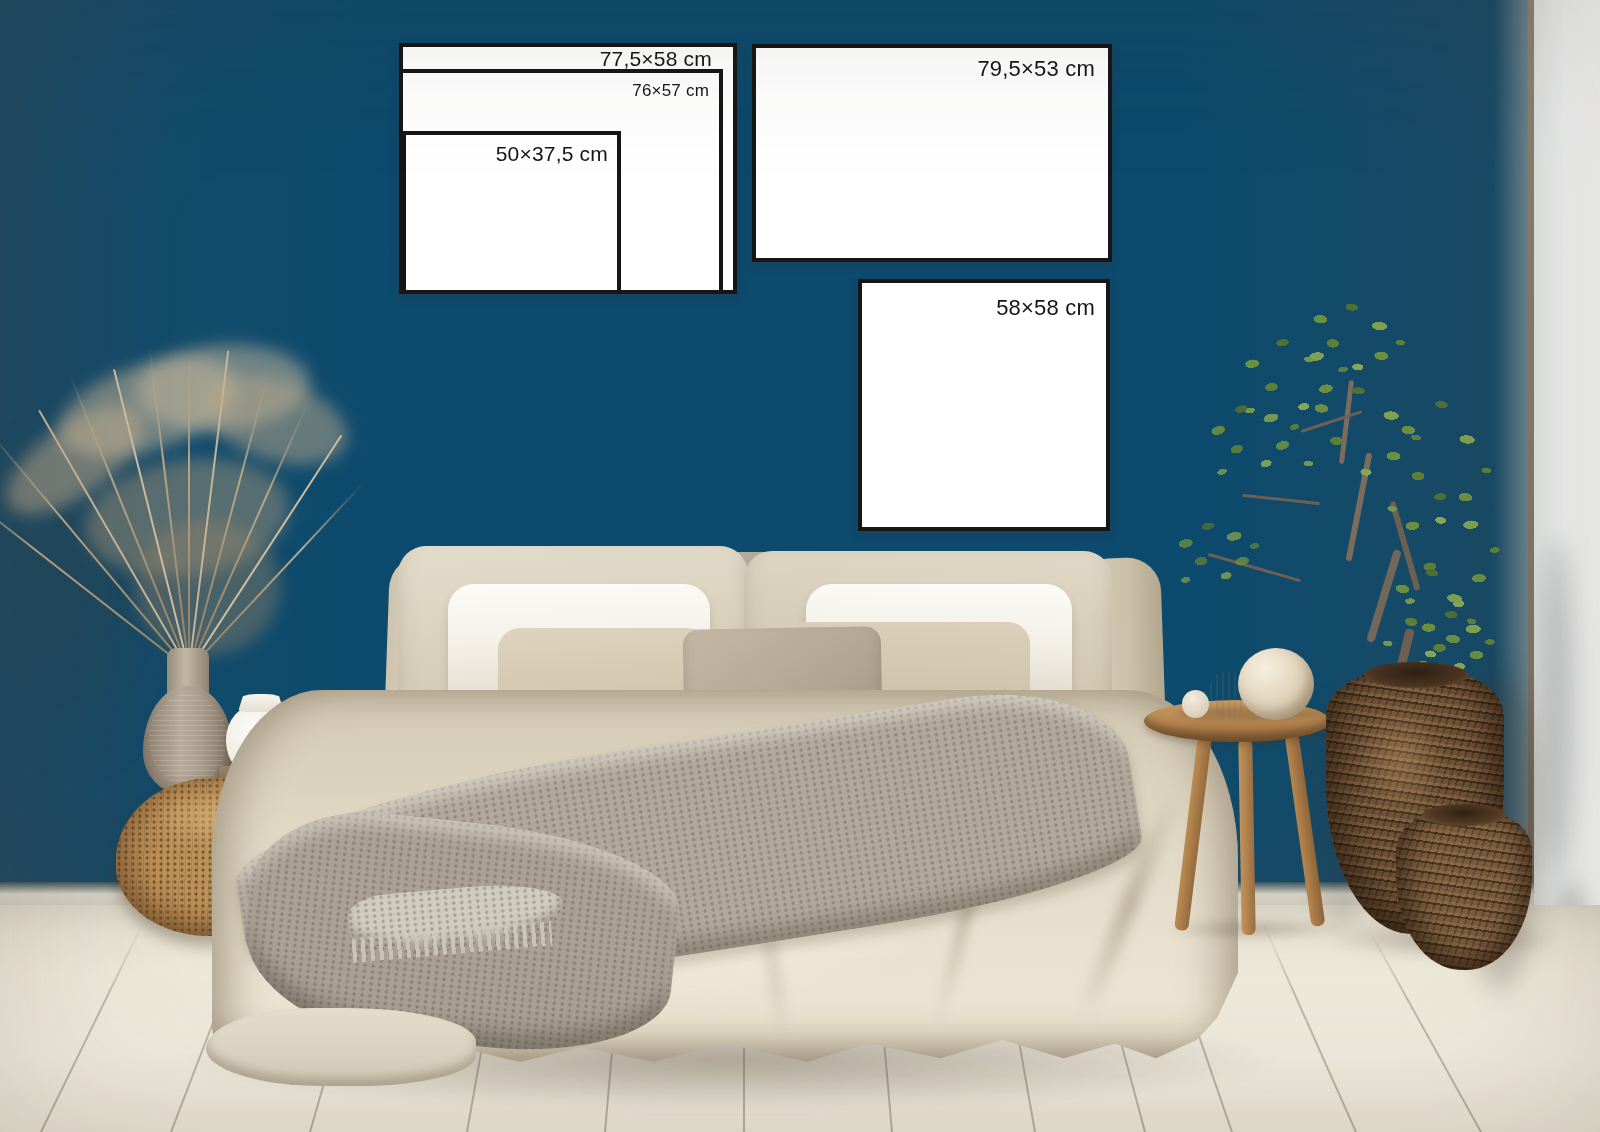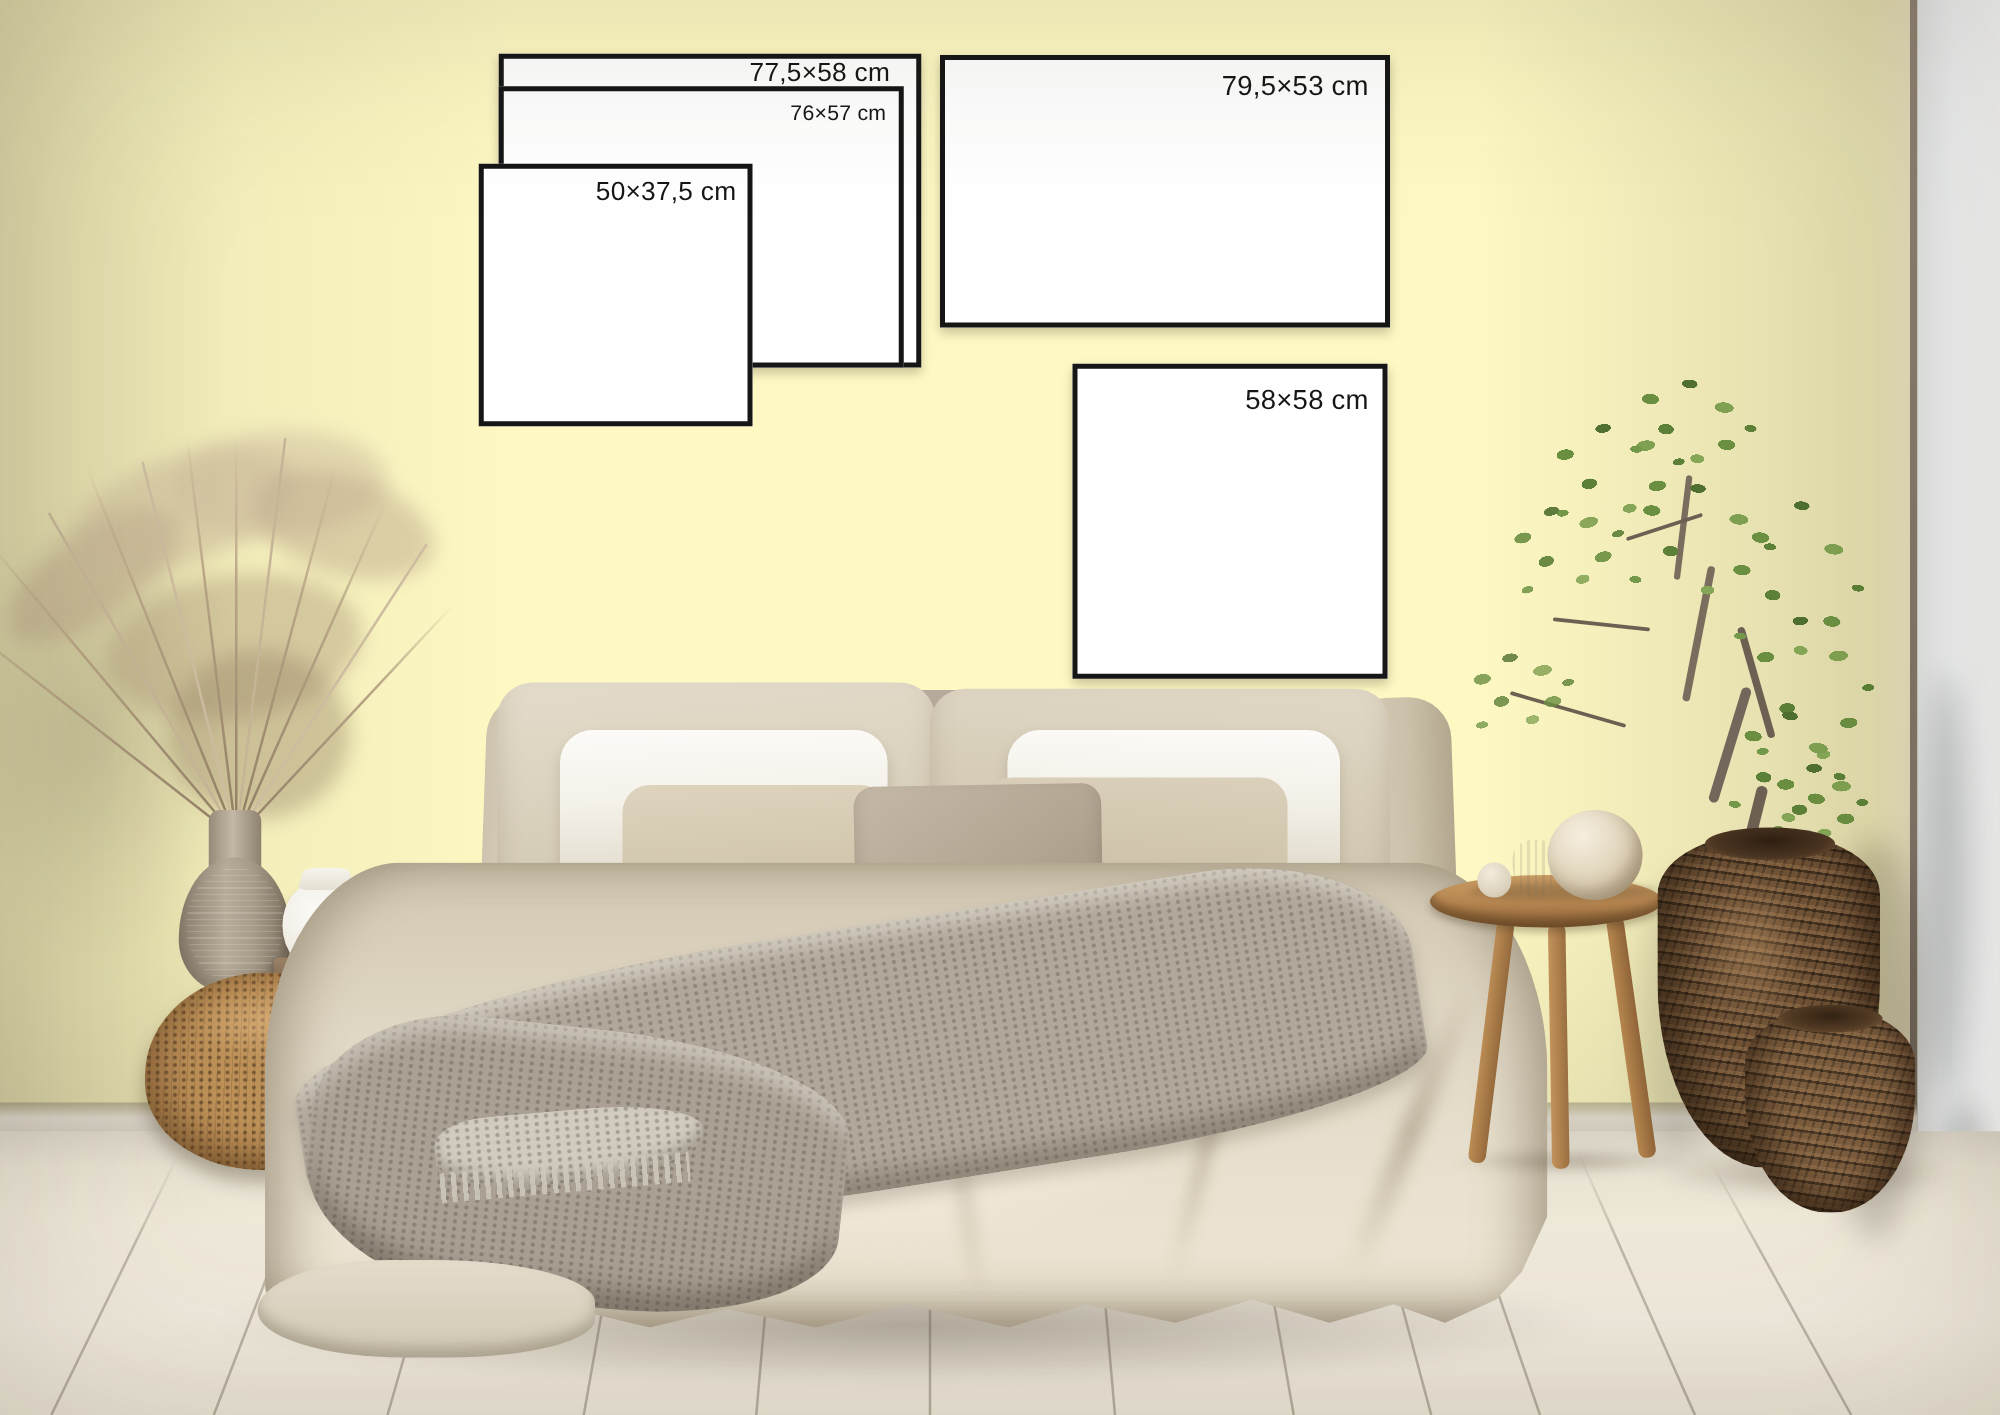--- a/index.html
+++ b/index.html
@@ -1,17 +1,17 @@
 <!DOCTYPE html>
 <html><head>
 <meta charset="utf-8">
 <style>
   html,body{margin:0;padding:0;background:#888;}
   .scene{position:relative;width:1600px;height:1132px;overflow:hidden;
-         font-family:"Liberation Sans",sans-serif;background:#fef9c3;}
+         font-family:"Liberation Sans",sans-serif;background:#0c4a6e;}
   .abs{position:absolute;}
   
   .frame{position:absolute;background:#fff;border:4px solid #161616;box-sizing:border-box;
          box-shadow:0 4px 8px rgba(60,50,38,.28);}
   .frame-label{position:absolute;white-space:nowrap;color:#161616;
                font-size:22px;line-height:24px;letter-spacing:.2px;}
   
   .seam{position:absolute;bottom:0;width:2px;height:232px;transform-origin:50% 100%;
         background:linear-gradient(180deg,rgba(125,115,98,0),rgba(125,115,98,.42) 35%,rgba(125,115,98,.5));}
   
@@ -96,30 +96,30 @@
        background:rgba(60,50,40,.14);border-radius:50%;filter:blur(12px);"></div>
   <div class="abs" style="left:1460px;top:670px;width:80px;height:320px;
        background:rgba(55,46,36,.22);border-radius:50%;filter:blur(12px);"></div>
 
   <div class="frame" style="left:399px;top:43px;width:338px;height:251px;">
     <div class="frame-label" style="top:0;right:21px;font-size:21px;">77,5×58 cm</div>
   </div>
   <div class="frame" style="left:399px;top:69px;width:324px;height:225px;box-shadow:none;">
     <div class="frame-label" style="top:6px;right:10px;font-size:17px;">76×57 cm</div>
   </div>
-  <div class="frame" style="left:383px;top:131px;width:219px;height:210px;box-shadow:none;">
+  <div class="frame" style="left:402px;top:131px;width:219px;height:163px;box-shadow:none;">
     <div class="frame-label" style="top:7px;right:9px;font-size:21px;">50×37,5 cm</div>
   </div>
 
   <div class="frame" style="left:752px;top:44px;width:360px;height:218px;">
     <div class="frame-label" style="top:9px;right:13px;">79,5×53 cm</div>
   </div>
 
 
-  <div class="frame" style="left:858px;top:279px;width:252px;height:252px;margin-top:12px;">
+  <div class="frame" style="left:858px;top:279px;width:252px;height:252px;">
     <div class="frame-label" style="top:13px;right:11px;">58×58 cm</div>
   </div>
 
   <div class="abs" style="left:40px;top:350px;width:310px;height:320px;">
     <div class="plume" style="left:-45px;top:75px;width:160px;height:70px;background:rgba(186,166,136,.55);transform:rotate(-35deg);"></div>
     <div class="plume" style="left:15px;top:15px;width:185px;height:85px;background:rgba(200,182,152,.52);transform:rotate(-18deg);"></div>
     <div class="plume" style="left:95px;top:-5px;width:175px;height:85px;background:rgba(205,188,158,.5);transform:rotate(-4deg);"></div>
     <div class="plume" style="left:160px;top:30px;width:150px;height:80px;background:rgba(190,170,140,.5);transform:rotate(18deg);"></div>
     <div class="plume" style="left:45px;top:110px;width:205px;height:115px;background:rgba(172,152,122,.45);transform:rotate(-8deg);"></div>
     <div class="plume" style="left:95px;top:170px;width:145px;height:135px;background:rgba(150,130,102,.42);"></div>

